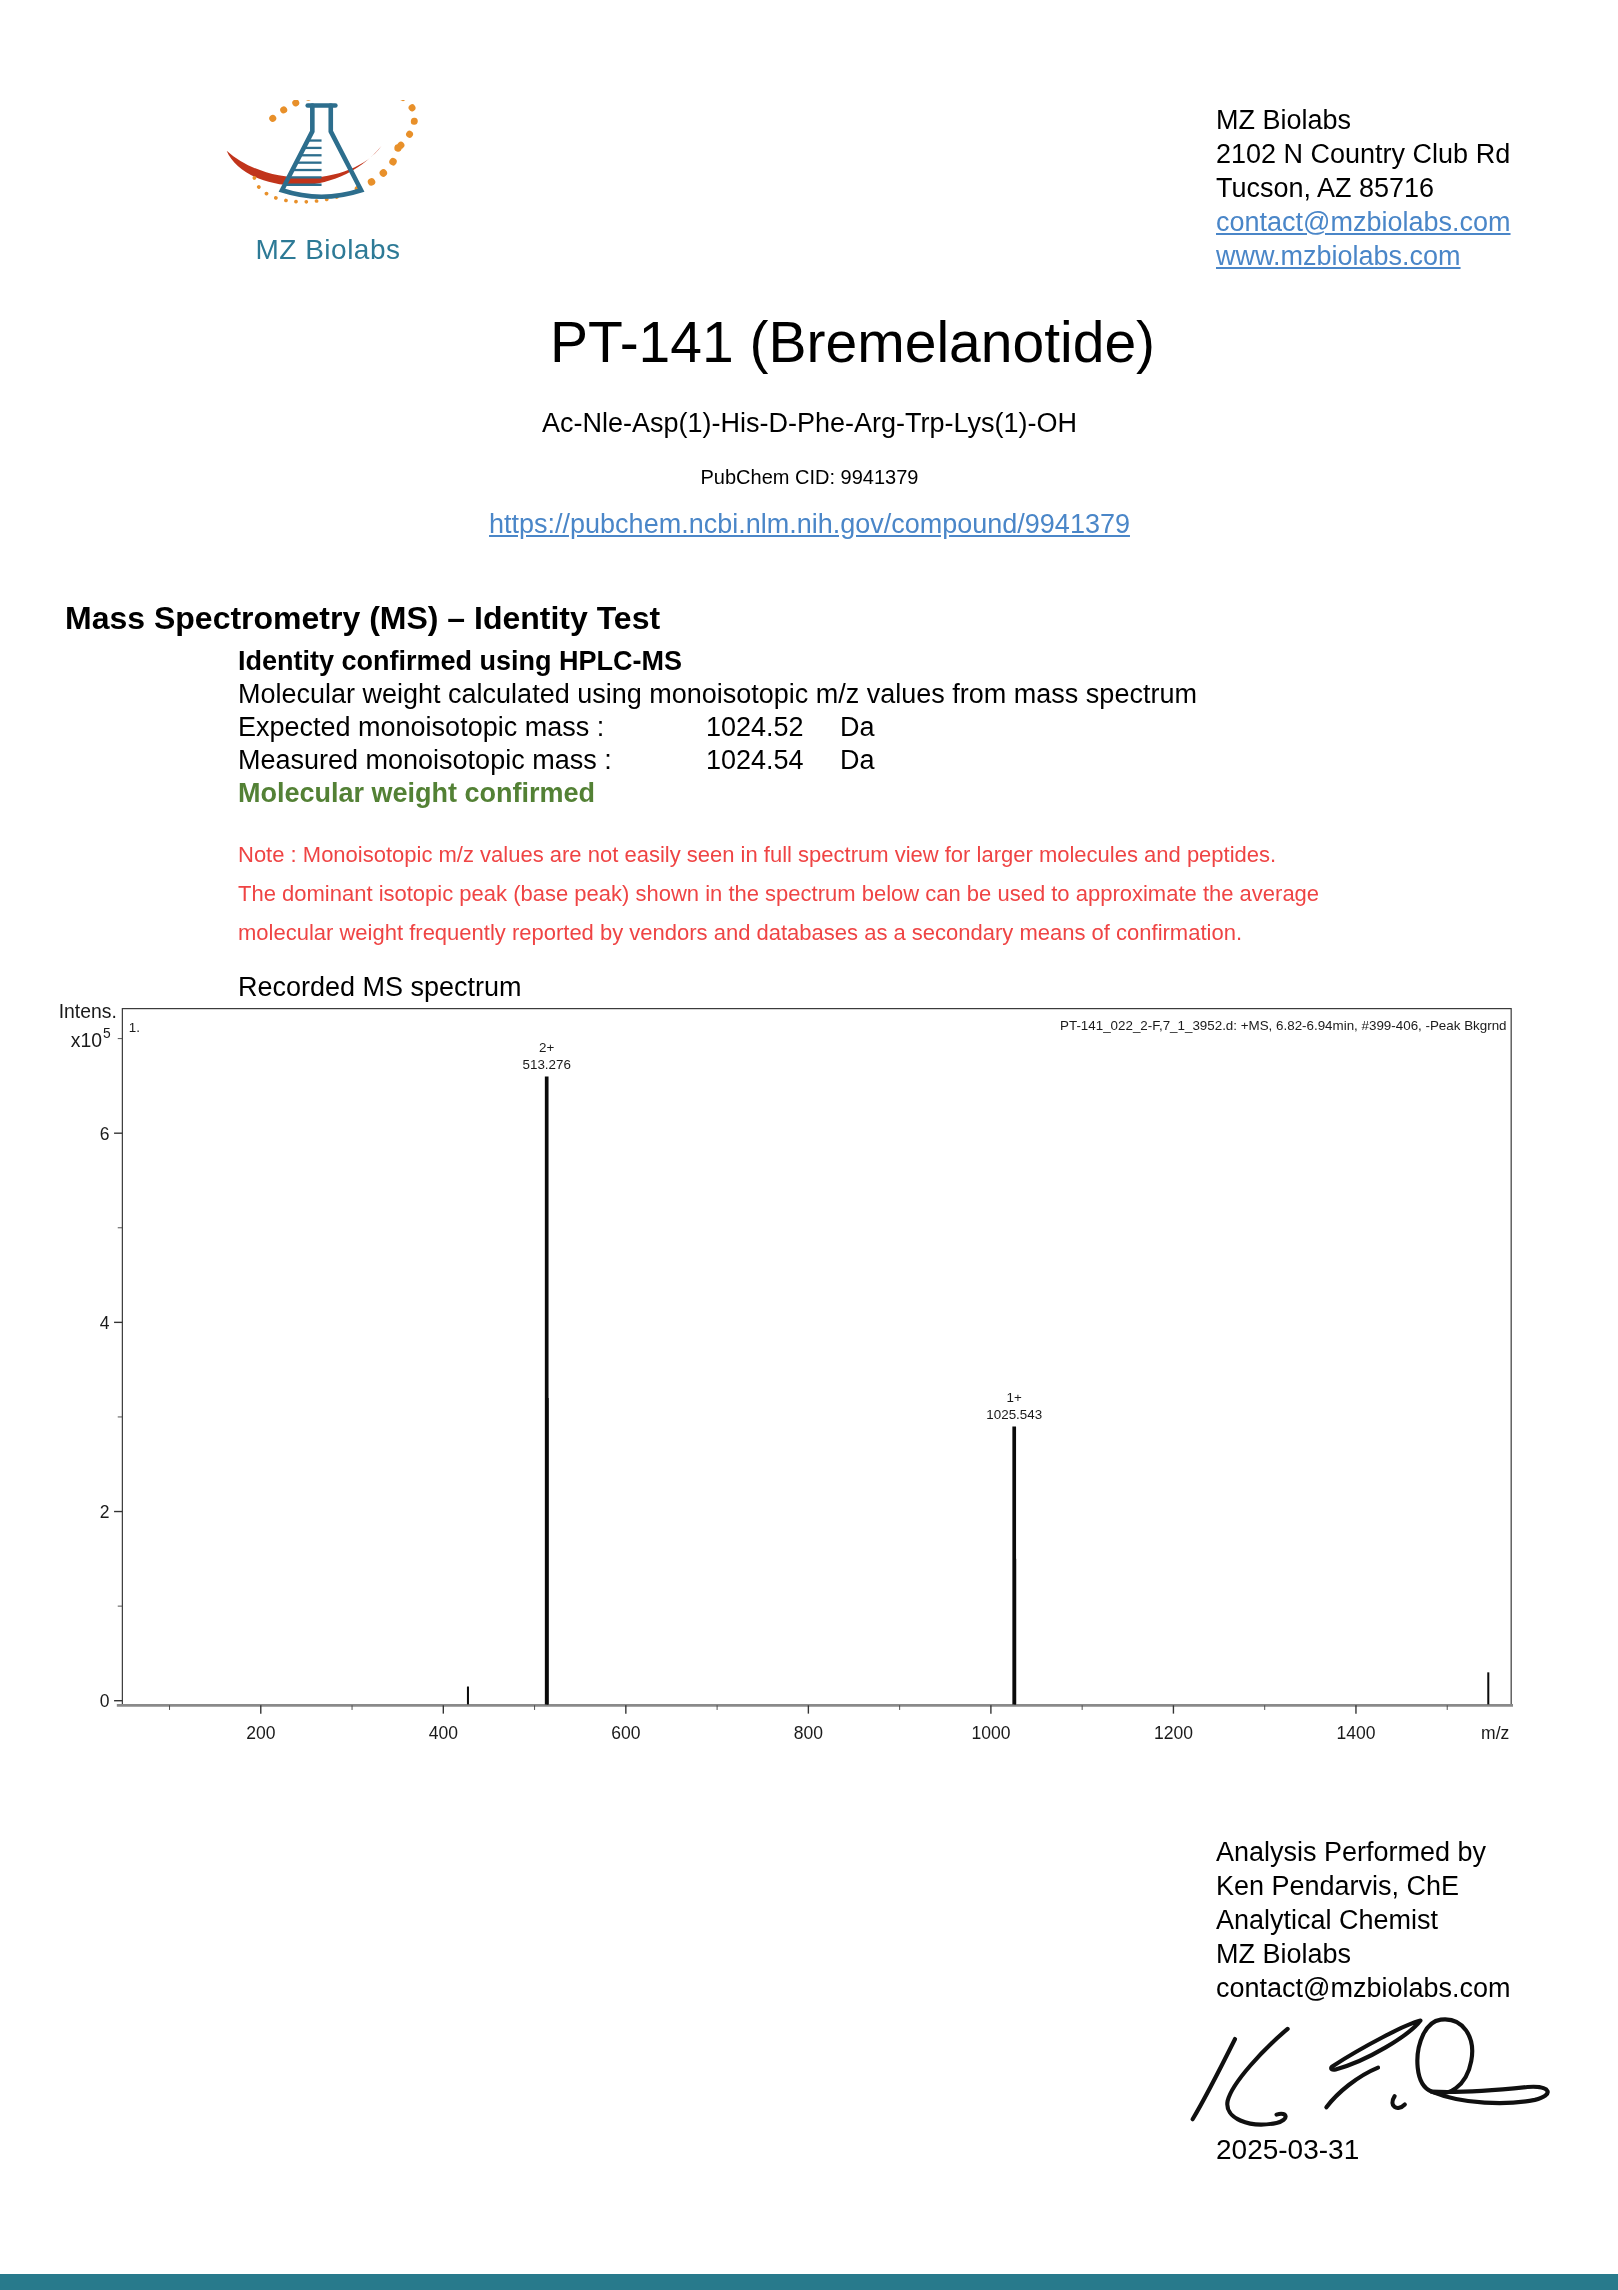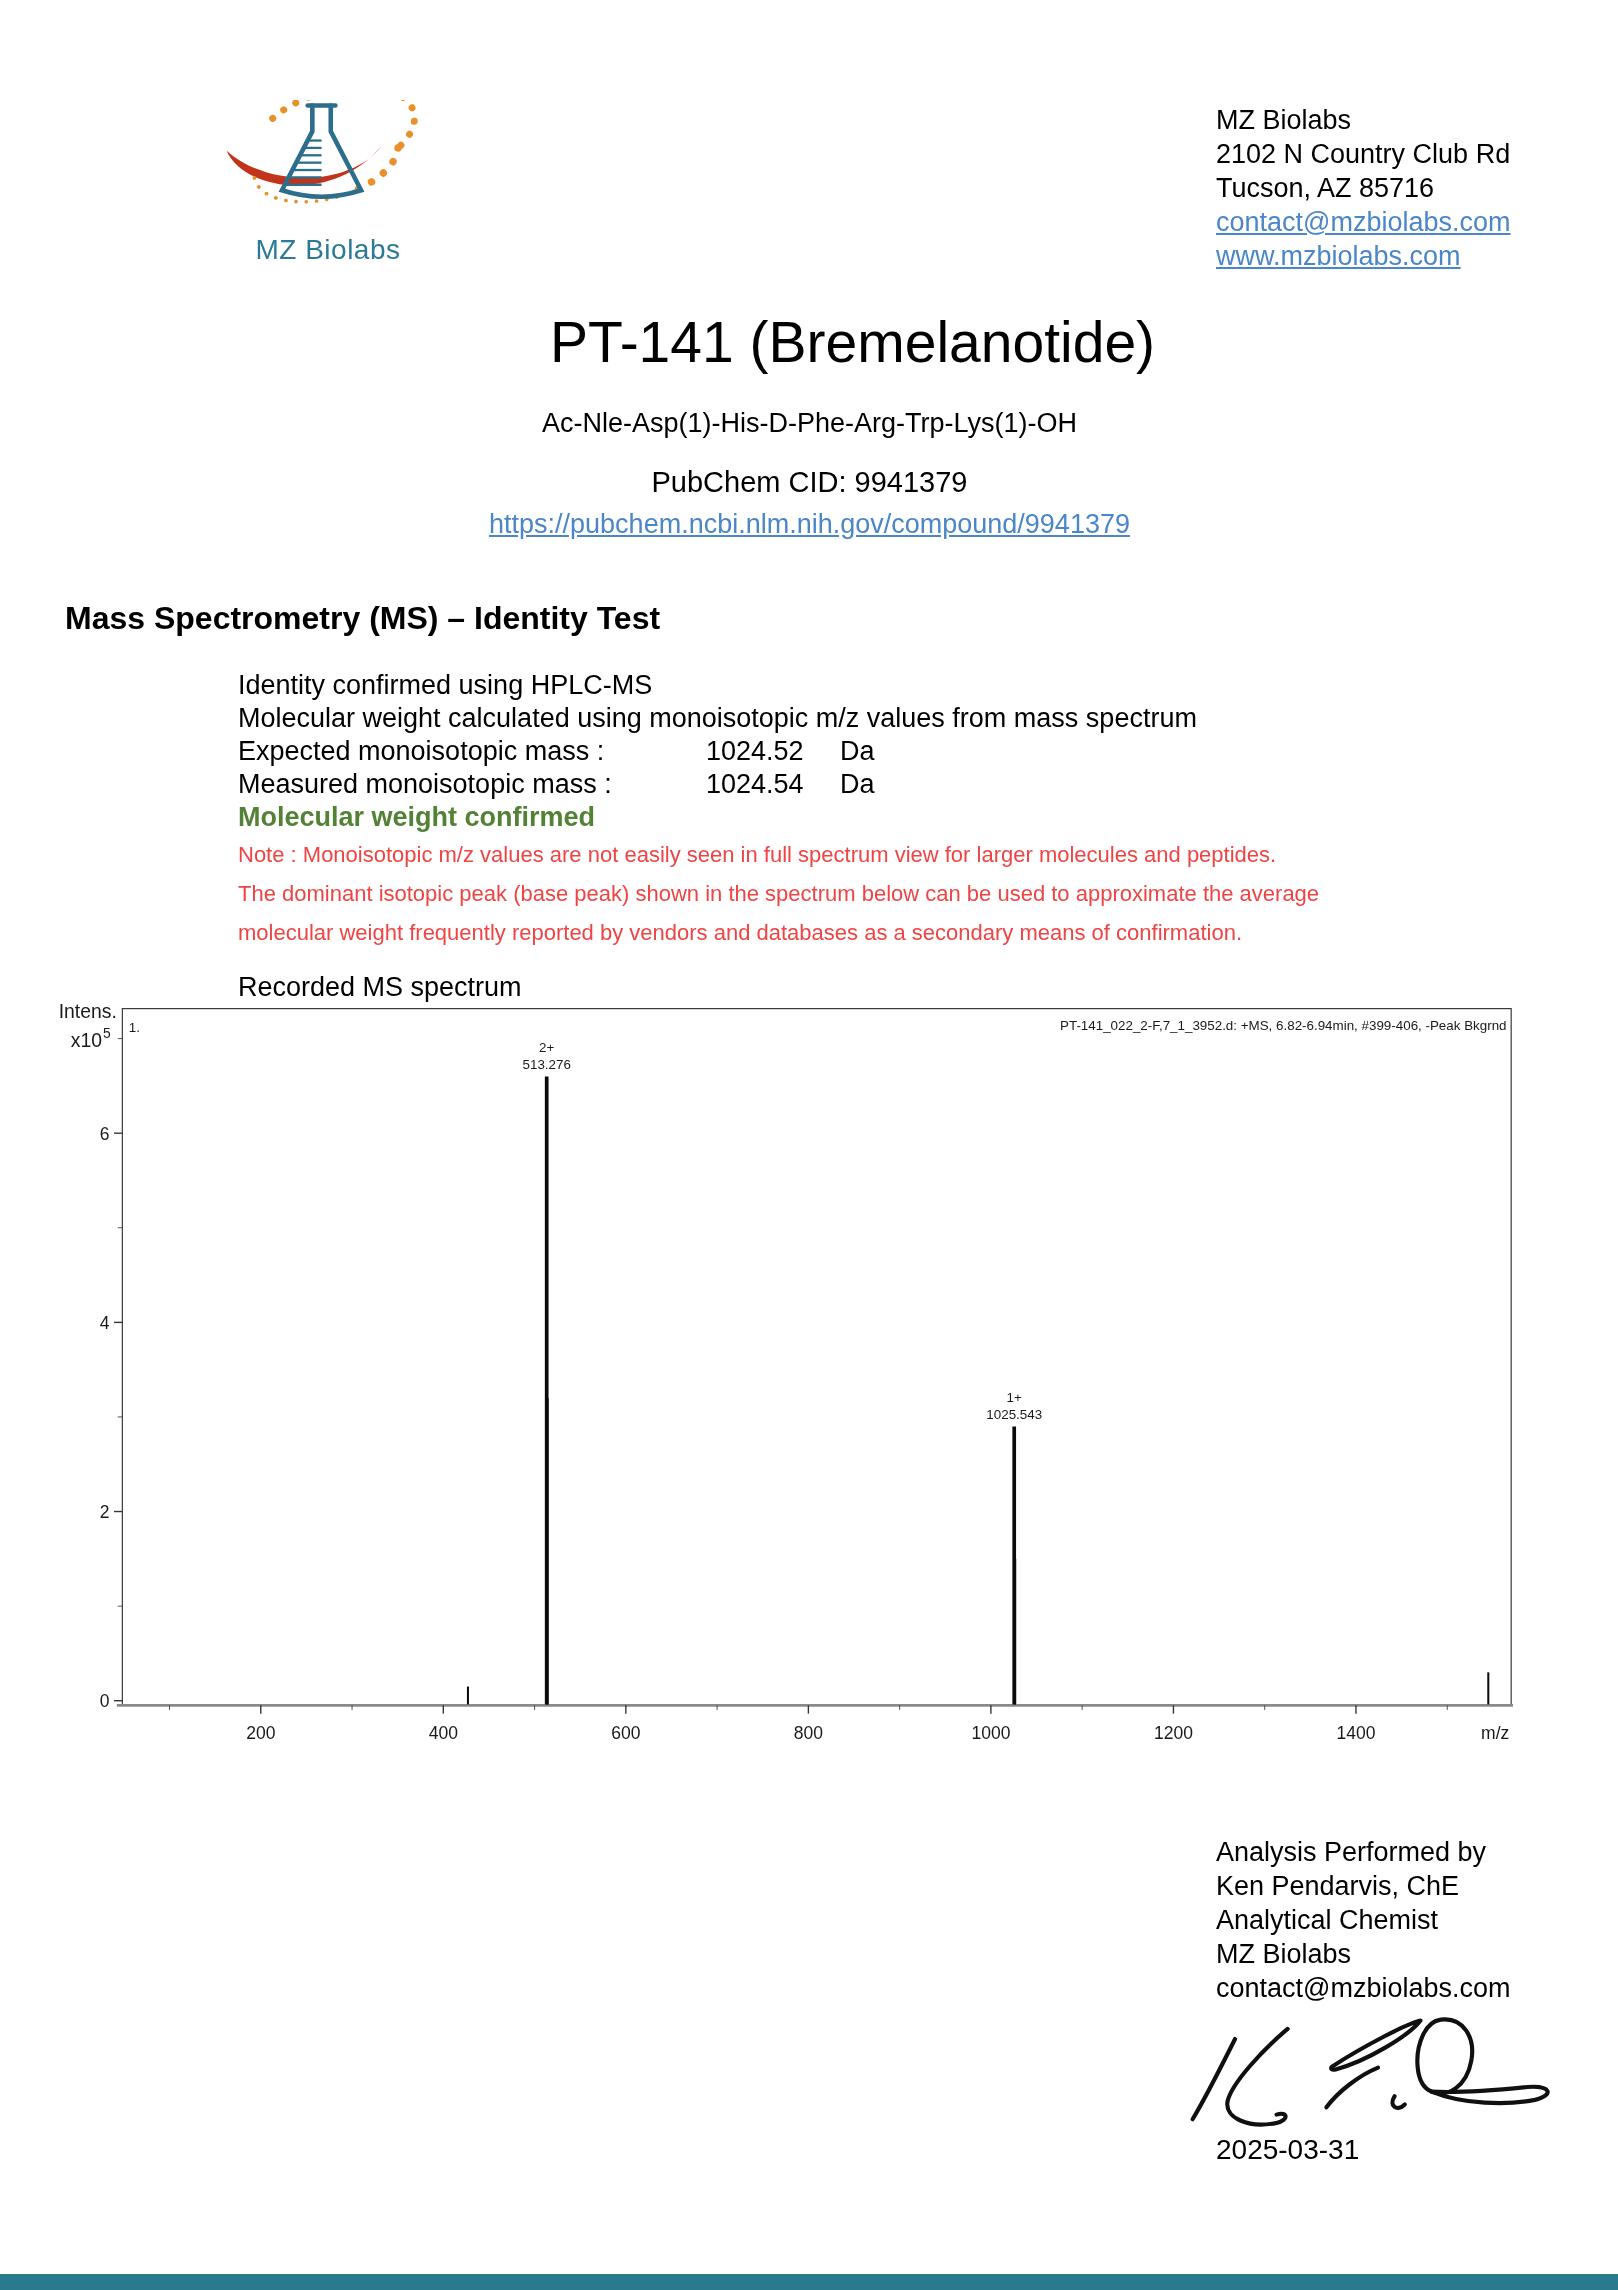--- a/index.html
+++ b/index.html
@@ -14,25 +14,25 @@
   }
   .abs{position:absolute;}
   .logo-wrap{left:217px;top:100px;width:222px;text-align:center;}
   .logo-text{font-size:28px;color:var(--brand-teal);margin-top:1.8px;letter-spacing:0.5px;}
   .addr{left:1216px;top:103px;width:388px;font-size:27px;line-height:34px;}
   .lnk{color:var(--link);text-decoration:underline;cursor:pointer;display:inline-block;}
   .addr .lnk{display:block;}
   .title-block{left:0;top:312px;width:1619px;text-align:center;padding-left:43px;}
   .doc-title{font-size:57px;line-height:61px;}
   .seq{left:0;top:408px;width:1619px;text-align:center;font-size:27px;}
-  .cid{left:0;top:466px;width:1619px;text-align:center;font-size:29px;}
+  .cid{left:0;top:466px;width:1619px;text-align:center;font-size:20px;}
   .cid-link{left:0;top:509px;width:1619px;text-align:center;font-size:27px;}
   .ms-heading{left:65px;top:564px;font-size:32px;font-weight:bold;margin-top:36px;}
   .identity{left:238px;top:645px;font-size:27px;line-height:33px;width:1108px;}
-  .identity .b{font-weight:normal;margin-top:24px;}
+  .identity .b{font-weight:bold;}
   .identity .green{color:var(--green);font-weight:bold;}
   .mrow{display:flex;}
   .mlabel{width:468px;display:inline-block;}
   .mvalue{width:134px;display:inline-block;}
   .note{left:238px;top:835px;font-size:22px;line-height:39px;width:1154px;color:#ef4444;}
   .rec-label{left:238px;top:972px;font-size:27px;}
   .chart{left:55px;top:1001px;}
   .footer-block{left:1216px;top:1835px;font-size:27px;line-height:34px;}
   .sig{left:1186px;top:2015px;}
   .date{left:1216px;top:2134px;font-size:28px;}

